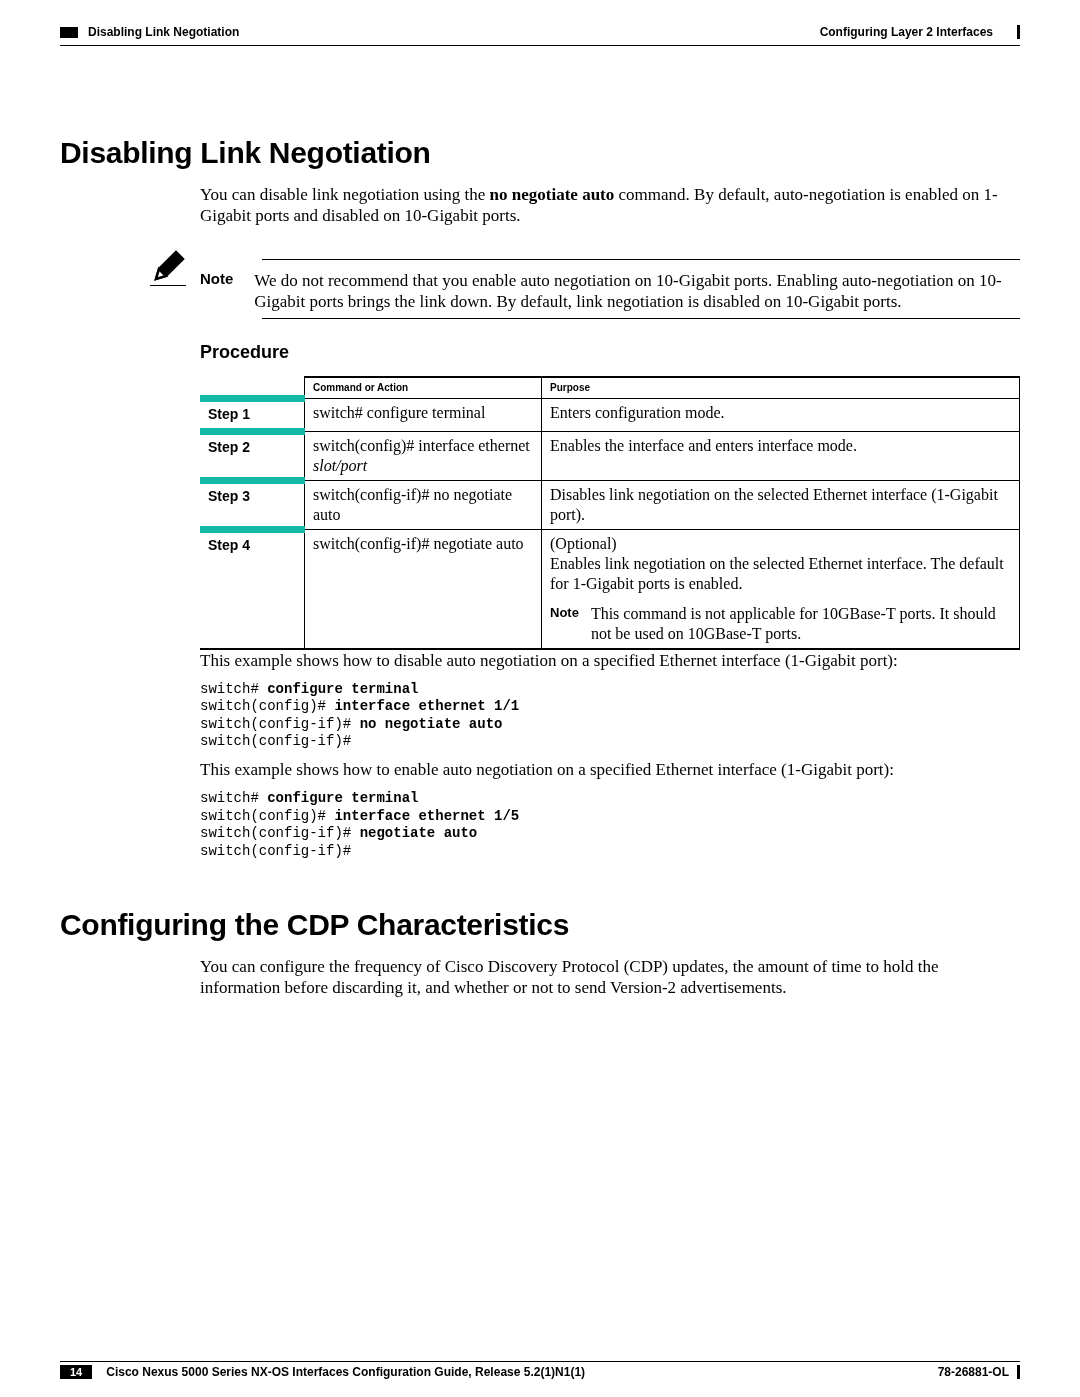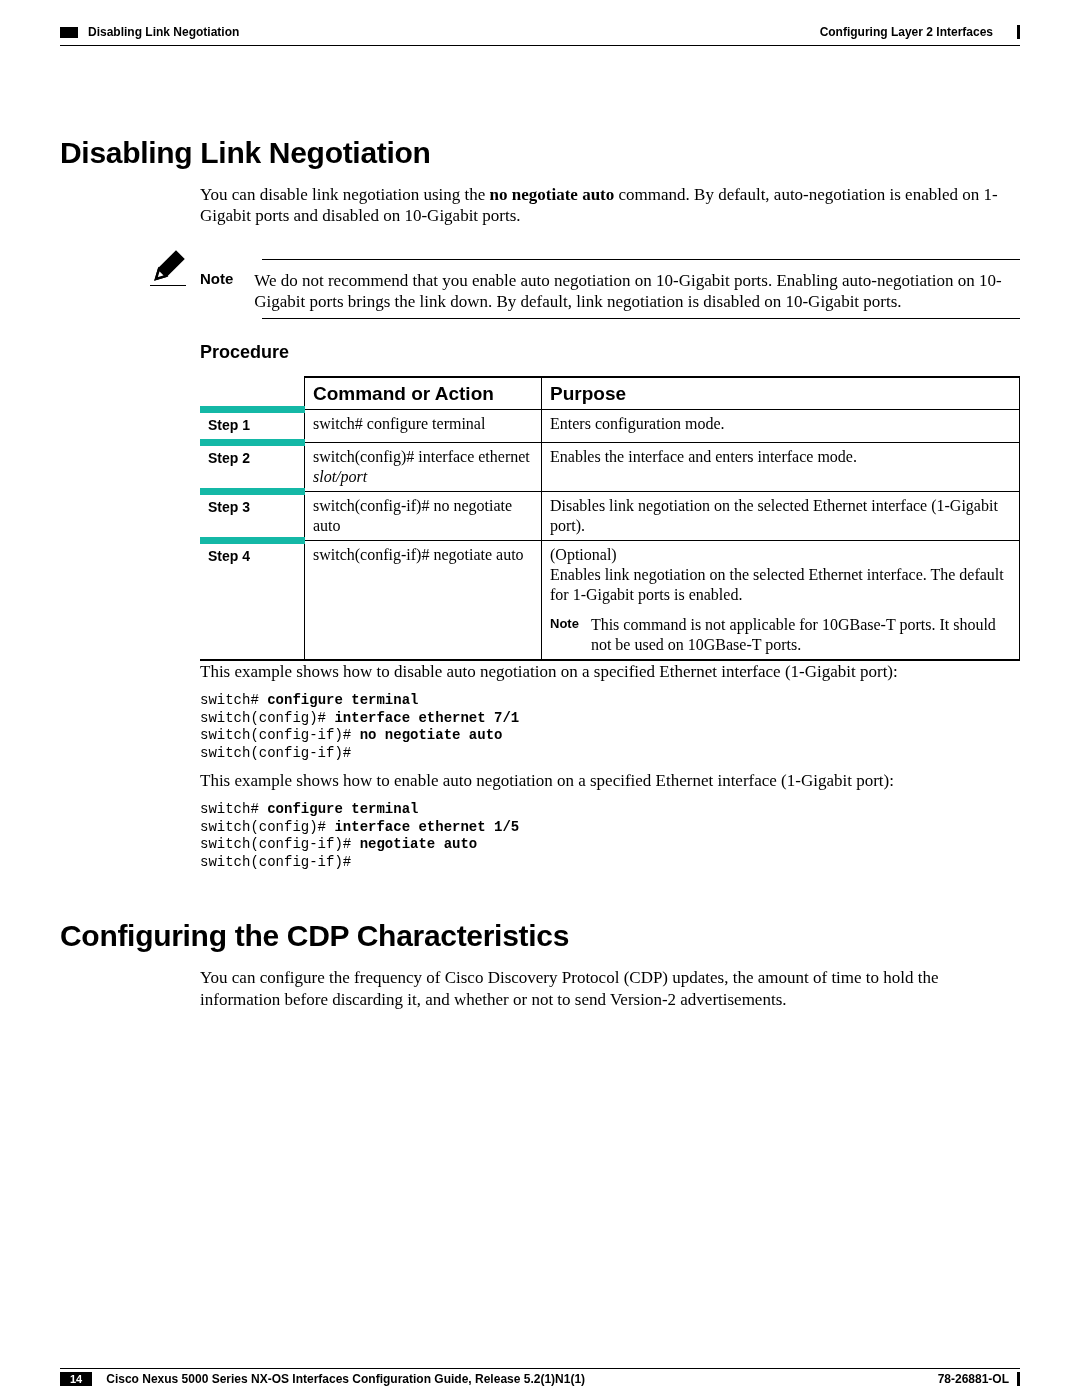--- a/index.html
+++ b/index.html
@@ -125,21 +125,21 @@
   }
   table.proc th, table.proc td {
     border: 1px solid #000;
     padding: 4px 8px;
     text-align: left;
     vertical-align: top;
   }
   table.proc th {
     font-family: Arial, Helvetica, sans-serif;
     font-weight: 700;
-    font-size: 19px;
+    font-size: 10px;
   }
   table.proc th:first-child, table.proc td.stepcell {
     font-family: Arial, Helvetica, sans-serif;
     font-weight: 700;
     font-size: 14px;
     width: 88px;
     border-top: 7px solid #14b8a6;
   }
   table.proc th:first-child {
      border-left: none;
@@ -176,21 +176,21 @@
     line-height: 1.25;
     white-space: pre;
     margin: 0 0 8px 0;
   }
   .codeblock .b { font-weight: 700; }
   .section2 {
     margin-top: 48px;
   }
   .footer {
     position: absolute;
-    bottom: 11px;
+    bottom: 18px;
     left: 60px;
     right: 60px;
   }
   .footer-rule {
     border-top: 1px solid #000;
     margin-bottom: 3px;
   }
   .footer-row {
     display: flex;
     justify-content: space-between;
@@ -290,21 +290,21 @@
             <span class="lbl">Note</span>
             <span>This command is not applicable for 10GBase-T ports. It should not be used on 10GBase-T ports.</span>
           </div>
         </td>
       </tr>
     </tbody>
       </table>
 
     <p class="post-para">This example shows how to disable auto negotiation on a specified Ethernet interface (1-Gigabit port):</p>
     <div class="codeblock"><span>switch# </span><span class="b">configure terminal</span>
-<span>switch(config)# </span><span class="b">interface ethernet 7/1</span>
+<span>switch(config)# </span><span class="b">interface ethernet 1/1</span>
 <span>switch(config-if)# </span><span class="b">no negotiate auto</span>
 <span>switch(config-if)#</span></div>
 
     <p>This example shows how to enable auto negotiation on a specified Ethernet interface (1-Gigabit port):</p>
     <div class="codeblock"><span>switch# </span><span class="b">configure terminal</span>
 <span>switch(config)# </span><span class="b">interface ethernet 1/5</span>
 <span>switch(config-if)# </span><span class="b">negotiate auto</span>
 <span>switch(config-if)#</span></div>
   </div>
 

